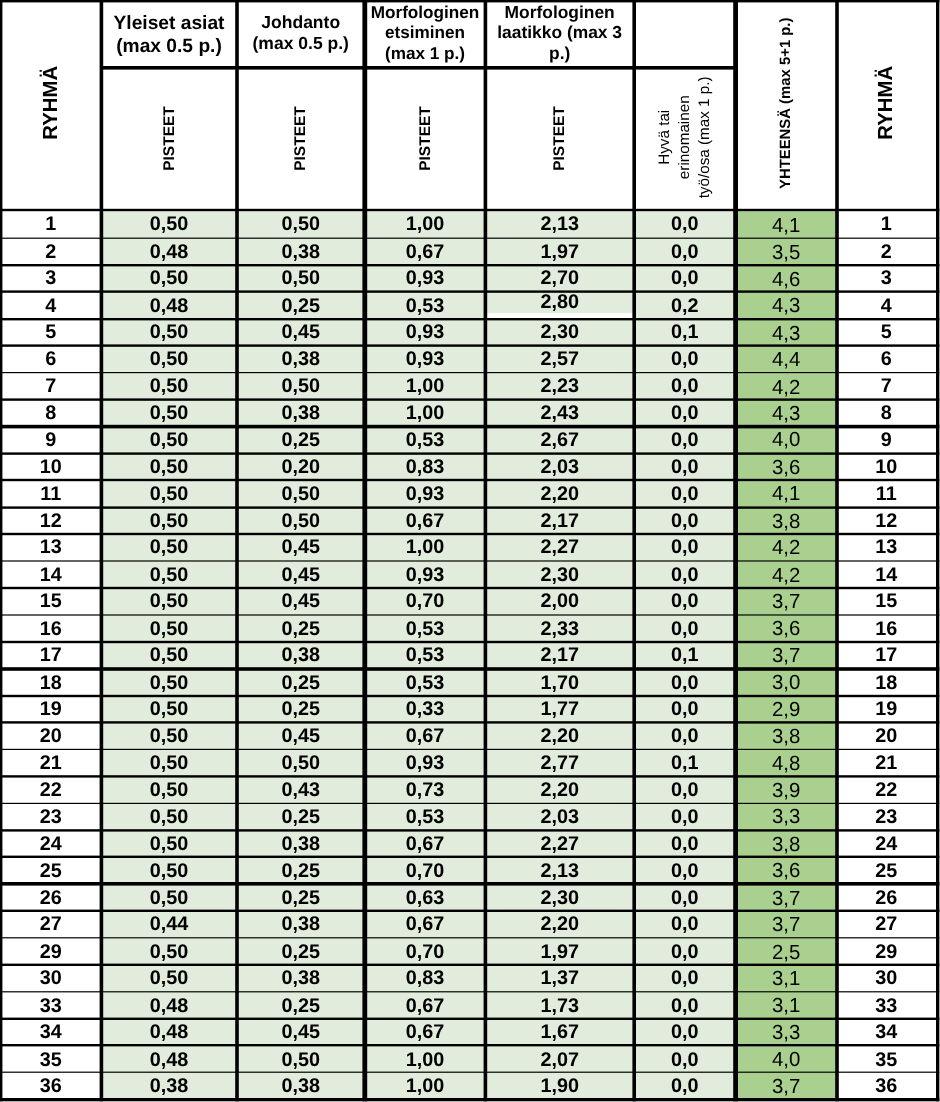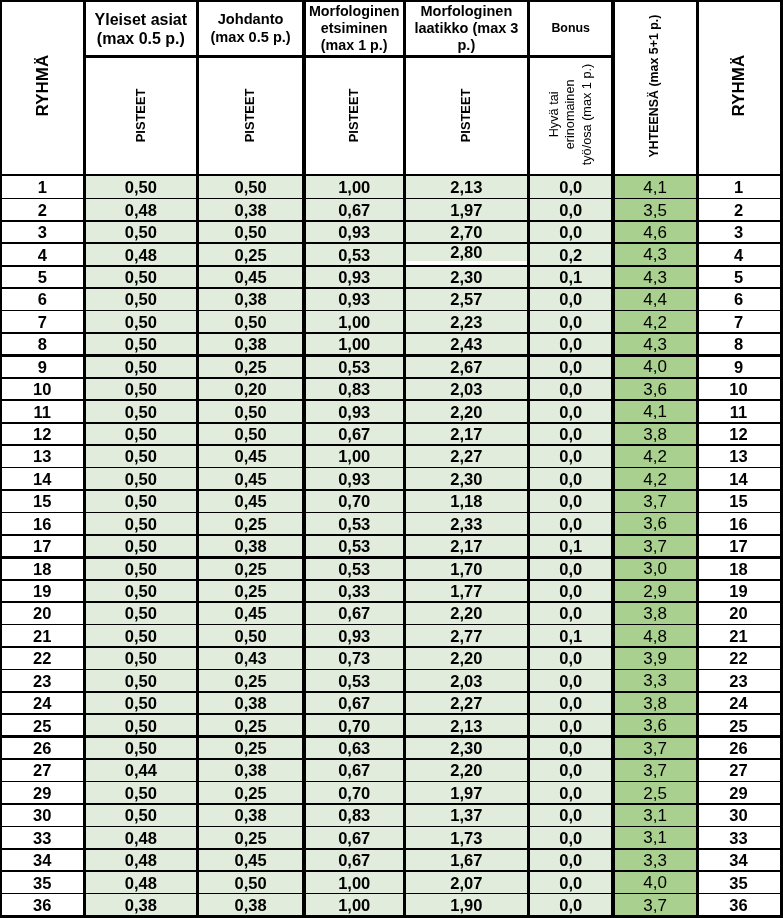--- a/index.html
+++ b/index.html
@@ -59,23 +59,20 @@
       <div class="lines"><span>Yleiset asiat</span><br><span>(max 0.5 p.)</span></div>
     </div>
   <div class="cell hdr" id="h-topic-1">
       <div class="lines"><span>Johdanto</span><br><span>(max 0.5 p.)</span></div>
     </div>
   <div class="cell hdr" id="h-topic-2">
       <div class="lines"><span>Morfologinen</span><br><span>etsiminen</span><br><span>(max 1 p.)</span></div>
     </div>
   <div class="cell hdr" id="h-topic-3">
       <div class="lines"><span>Morfologinen</span><br><span>laatikko (max 3</span><br><span>p.)</span></div>
-    </div>
-  <div class="cell hdr" id="h-topic-4">
-      <div class="lines"><span>Bonus</span></div>
     </div>
 
   <div class="cell hdr-sub rot nowrap" id="h-sub-0">PISTEET</div>
   <div class="cell hdr-sub rot nowrap" id="h-sub-1">PISTEET</div>
   <div class="cell hdr-sub rot nowrap" id="h-sub-2">PISTEET</div>
   <div class="cell hdr-sub rot nowrap" id="h-sub-3">PISTEET</div>
   <div class="cell hdr-sub-reg rot" id="h-sub-4">
       <div class="lines"><span>Hyvä tai</span><br><span>erinomainen</span><br><span>työ/osa (max 1 p.)</span></div>
     </div>
 
@@ -191,21 +188,21 @@
     <div class="cell bd bd-l" style="left: 197.2px; top: 467.938px; width: 106.8px; height: 22.426px;">0,45</div>
     <div class="cell bd bd-l" style="left: 304px; top: 467.938px; width: 100.4px; height: 22.426px;">0,93</div>
     <div class="cell bd bd-l" style="left: 404.4px; top: 467.938px; width: 124px; height: 22.426px;">2,30</div>
     <div class="cell bd bd-l" style="left: 528.4px; top: 467.938px; width: 84.6px; height: 22.426px;">0,0</div>
     <div class="cell bd-reg bd-d" style="left: 613px; top: 467.938px; width: 84.3px; height: 22.426px;">4,2</div>
     <div class="cell bd bd-w" style="left: 697.3px; top: 467.938px; width: 82.5px; height: 22.426px;">14</div>
     <div class="cell bd bd-w" style="left: 0px; top: 490.364px; width: 84.5px; height: 22.426px;">15</div>
     <div class="cell bd bd-l" style="left: 84.5px; top: 490.364px; width: 112.7px; height: 22.426px;">0,50</div>
     <div class="cell bd bd-l" style="left: 197.2px; top: 490.364px; width: 106.8px; height: 22.426px;">0,45</div>
     <div class="cell bd bd-l" style="left: 304px; top: 490.364px; width: 100.4px; height: 22.426px;">0,70</div>
-    <div class="cell bd bd-l" style="left: 404.4px; top: 490.364px; width: 124px; height: 22.426px;">1,18</div>
+    <div class="cell bd bd-l" style="left: 404.4px; top: 490.364px; width: 124px; height: 22.426px;">2,00</div>
     <div class="cell bd bd-l" style="left: 528.4px; top: 490.364px; width: 84.6px; height: 22.426px;">0,0</div>
     <div class="cell bd-reg bd-d" style="left: 613px; top: 490.364px; width: 84.3px; height: 22.426px;">3,7</div>
     <div class="cell bd bd-w" style="left: 697.3px; top: 490.364px; width: 82.5px; height: 22.426px;">15</div>
     <div class="cell bd bd-w" style="left: 0px; top: 512.79px; width: 84.5px; height: 22.426px;">16</div>
     <div class="cell bd bd-l" style="left: 84.5px; top: 512.79px; width: 112.7px; height: 22.426px;">0,50</div>
     <div class="cell bd bd-l" style="left: 197.2px; top: 512.79px; width: 106.8px; height: 22.426px;">0,25</div>
     <div class="cell bd bd-l" style="left: 304px; top: 512.79px; width: 100.4px; height: 22.426px;">0,53</div>
     <div class="cell bd bd-l" style="left: 404.4px; top: 512.79px; width: 124px; height: 22.426px;">2,33</div>
     <div class="cell bd bd-l" style="left: 528.4px; top: 512.79px; width: 84.6px; height: 22.426px;">0,0</div>
     <div class="cell bd-reg bd-d" style="left: 613px; top: 512.79px; width: 84.3px; height: 22.426px;">3,6</div>

